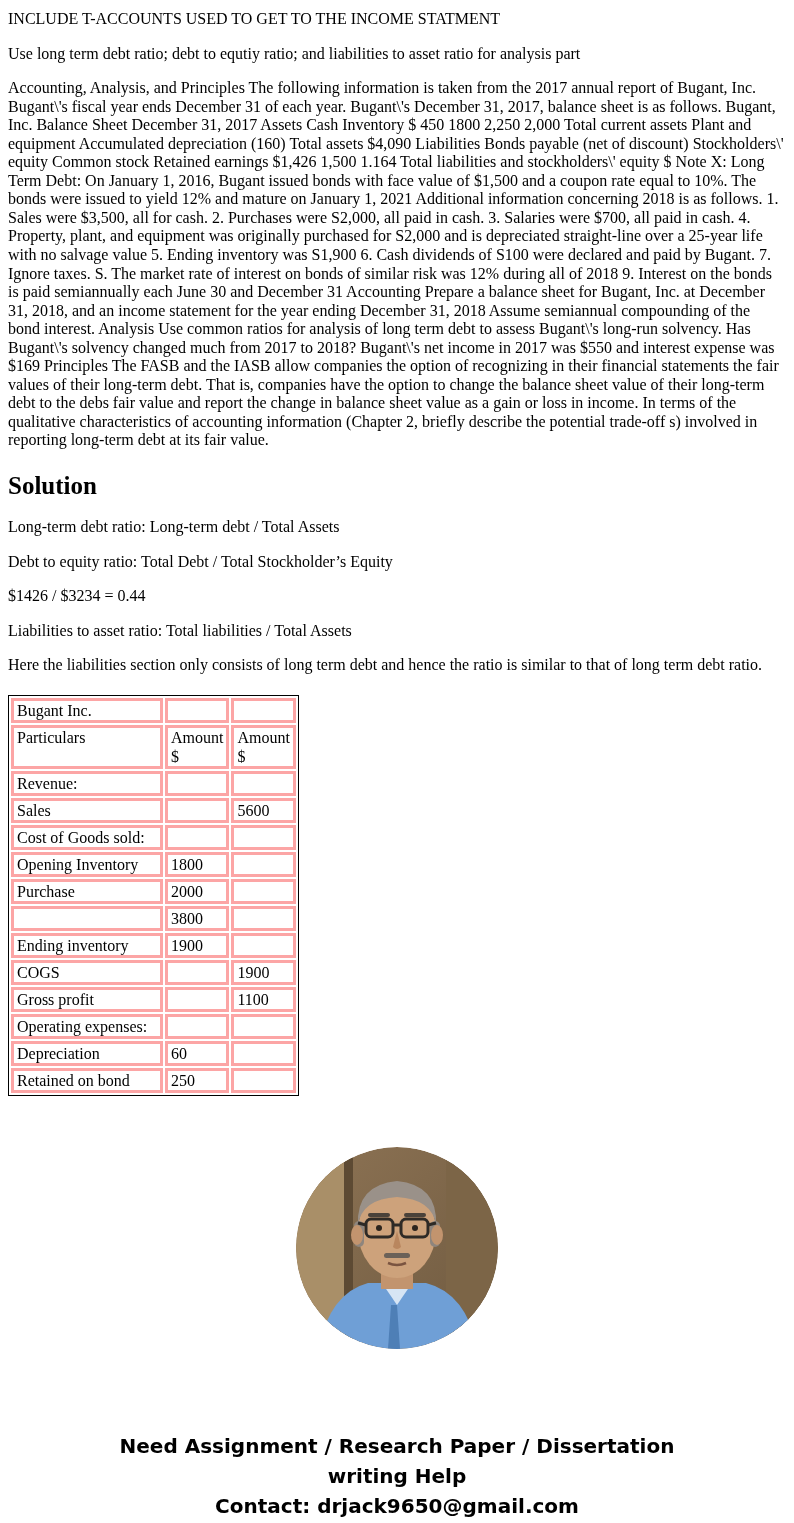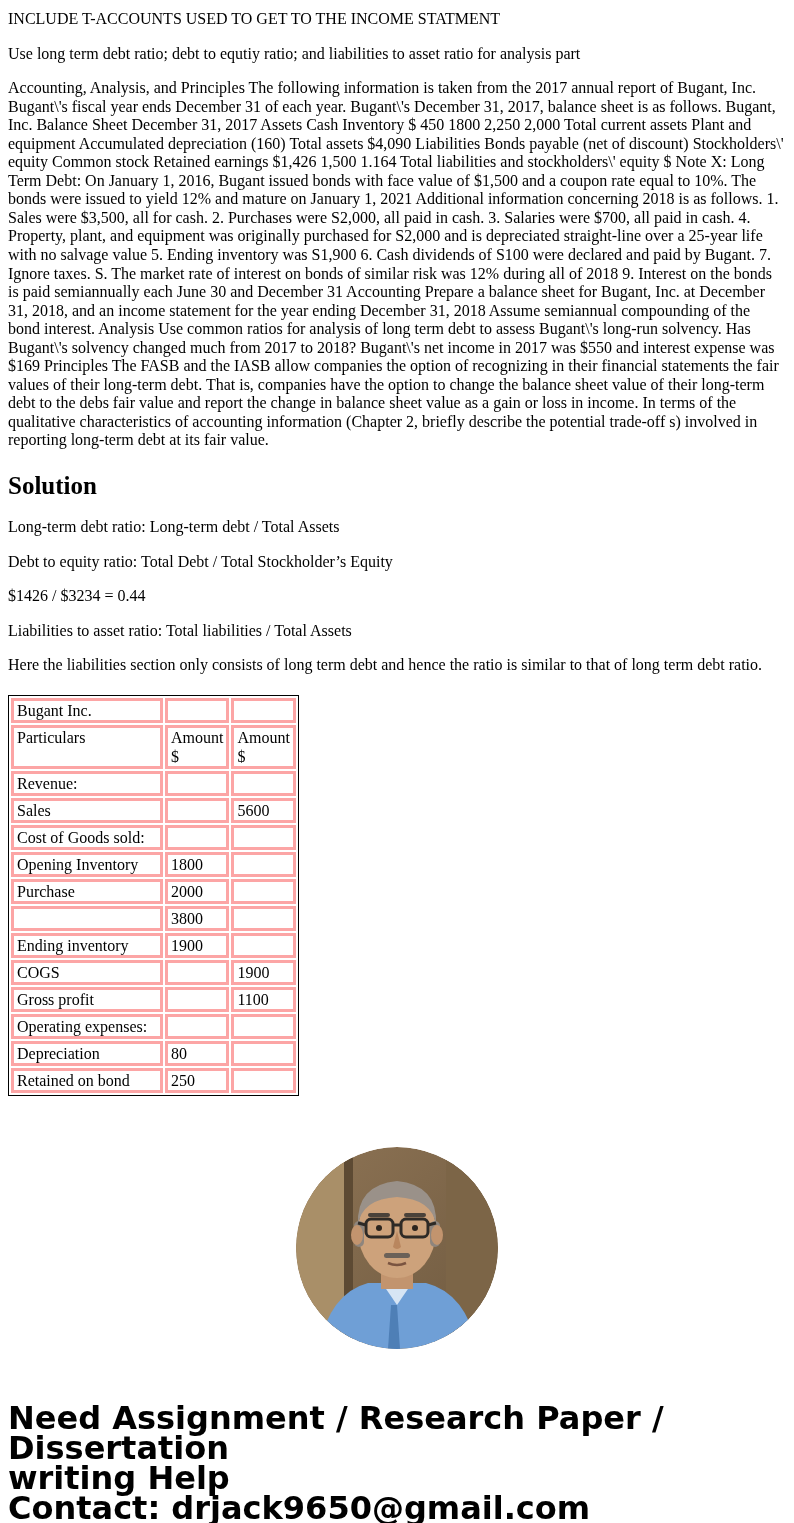--- a/index.html
+++ b/index.html
@@ -40,25 +40,25 @@
   .avatar {
     display: inline-block;
     width: 202px; height: 202px;
     border-radius: 50%;
     overflow: hidden;
     vertical-align: top;
   }
   .avatar svg { display: block; }
   
   .footer {
-    margin-top: 54px;
-    text-align: left;
+    margin-top: 82px;
+    text-align: center;
     font-family: "DejaVu Sans", sans-serif;
     font-weight: bold;
-    font-size: 32px;
+    font-size: 20px;
     line-height: 30px;
   }
 </style>
 </head>
 <body>
 
 <div class="doc">
 
   <p class="first">INCLUDE T-ACCOUNTS USED TO GET TO THE INCOME STATMENT</p>
 
@@ -132,21 +132,21 @@
           <td class="c2"></td>
           <td class="c3">1100</td>
         </tr>
         <tr>
           <td class="c1">Operating expenses:</td>
           <td class="c2"></td>
           <td class="c3"></td>
         </tr>
         <tr>
           <td class="c1">Depreciation</td>
-          <td class="c2">80</td>
+          <td class="c2">60</td>
           <td class="c3"></td>
         </tr>
         <tr>
           <td class="c1">Retained on bond</td>
           <td class="c2">250</td>
           <td class="c3"></td>
         </tr>
 
       </tbody>
     </table>

